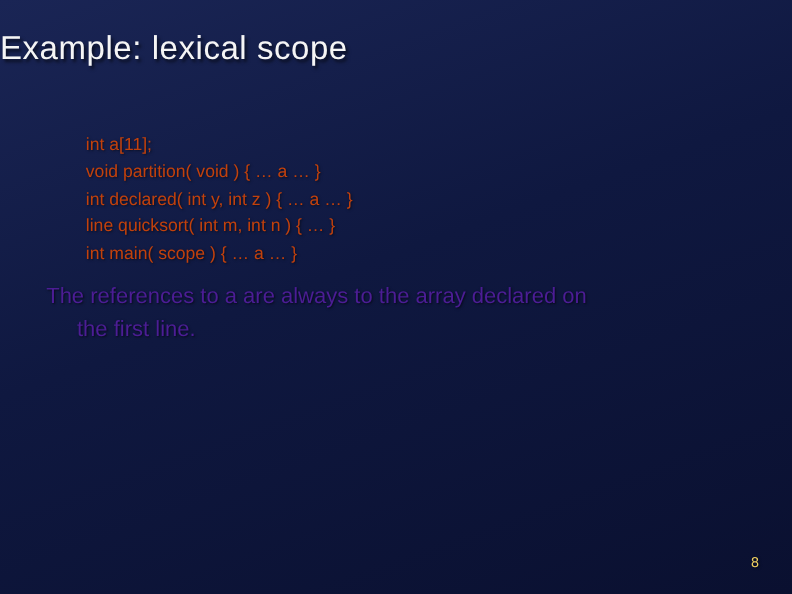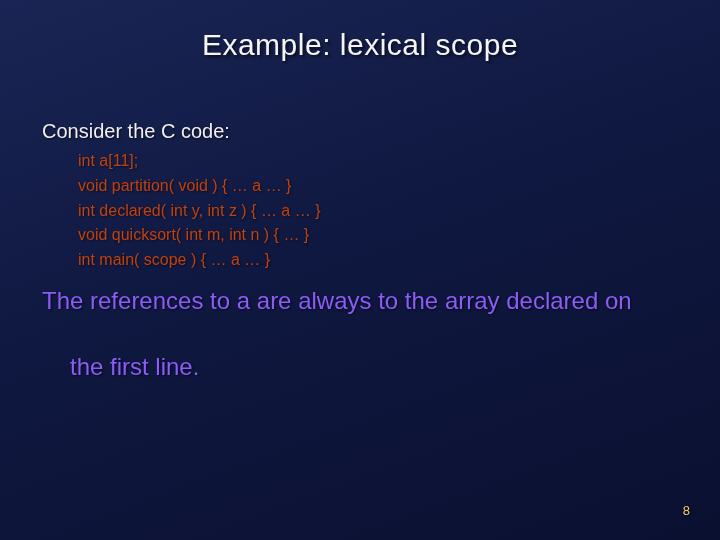--- a/index.html
+++ b/index.html
@@ -5,21 +5,20 @@
   * { margin: 0; padding: 0; box-sizing: border-box; }
   html, body { width: 720px; height: 540px; }
   body {
     background: linear-gradient(160deg, #1a2555 0%, #0f1840 45%, #0a1030 100%);
     font-family: Arial, Helvetica, sans-serif;
     color: #fff;
     position: relative;
     overflow: hidden;
   }
   .title-wrap {
-    text-align: center;
     padding-top: 28px;
   }
   .title {
     font-size: 30px;
     font-weight: 400;
     color: #f5f5f5;
     text-shadow: 2px 2px 3px rgba(0,0,0,0.6);
     letter-spacing: 0.5px;
   }
   .content {
@@ -37,56 +36,54 @@
     margin-bottom: 10px;
   }
   .code-line {
     font-size: 16px;
     color: #c2410c;
     text-shadow: 1px 1px 2px rgba(0,0,0,0.5);
     line-height: 1.55;
     white-space: pre;
   }
   .outro {
-    font-size: 24px;
+    font-size: 20px;
     font-weight: 400;
-    color: #8b5cf6;
+    color: #4c1d95;
     text-shadow: 1px 1px 2px rgba(0,0,0,0.6);
     line-height: 1.5;
     padding-left: 0;
     text-indent: 0;
   }
   .outro-indent {
     padding-left: 28px;
-    margin-top: 30px;
   }
   .page-num {
     position: absolute;
     bottom: 22px;
     right: 30px;
     font-size: 13px;
     color: #f0d060;
     text-shadow: 1px 1px 2px rgba(0,0,0,0.5);
   }
 </style>
 </head>
 <body>
 
 <div class="title-wrap">
   <div class="title">Example: lexical scope</div>
 </div>
 
 <div class="content">
-  <div class="intro">Consider the C code:</div>
 
   <div class="code-lines">
     <div class="code-line">int a[11];</div>
     <div class="code-line">void partition( void ) { … a … }</div>
     <div class="code-line">int declared( int y, int z ) { … a … }</div>
-    <div class="code-line">void quicksort( int m, int n ) { … }</div>
+    <div class="code-line">line quicksort( int m, int n ) { … }</div>
     <div class="code-line">int main( scope ) { … a … }</div>
   </div>
 
   <div class="outro">The references to a are always to the array declared on</div>
   <div class="outro outro-indent">the first line.</div>
 </div>
 
 <div class="page-num">8</div>
 
 </body></html>

